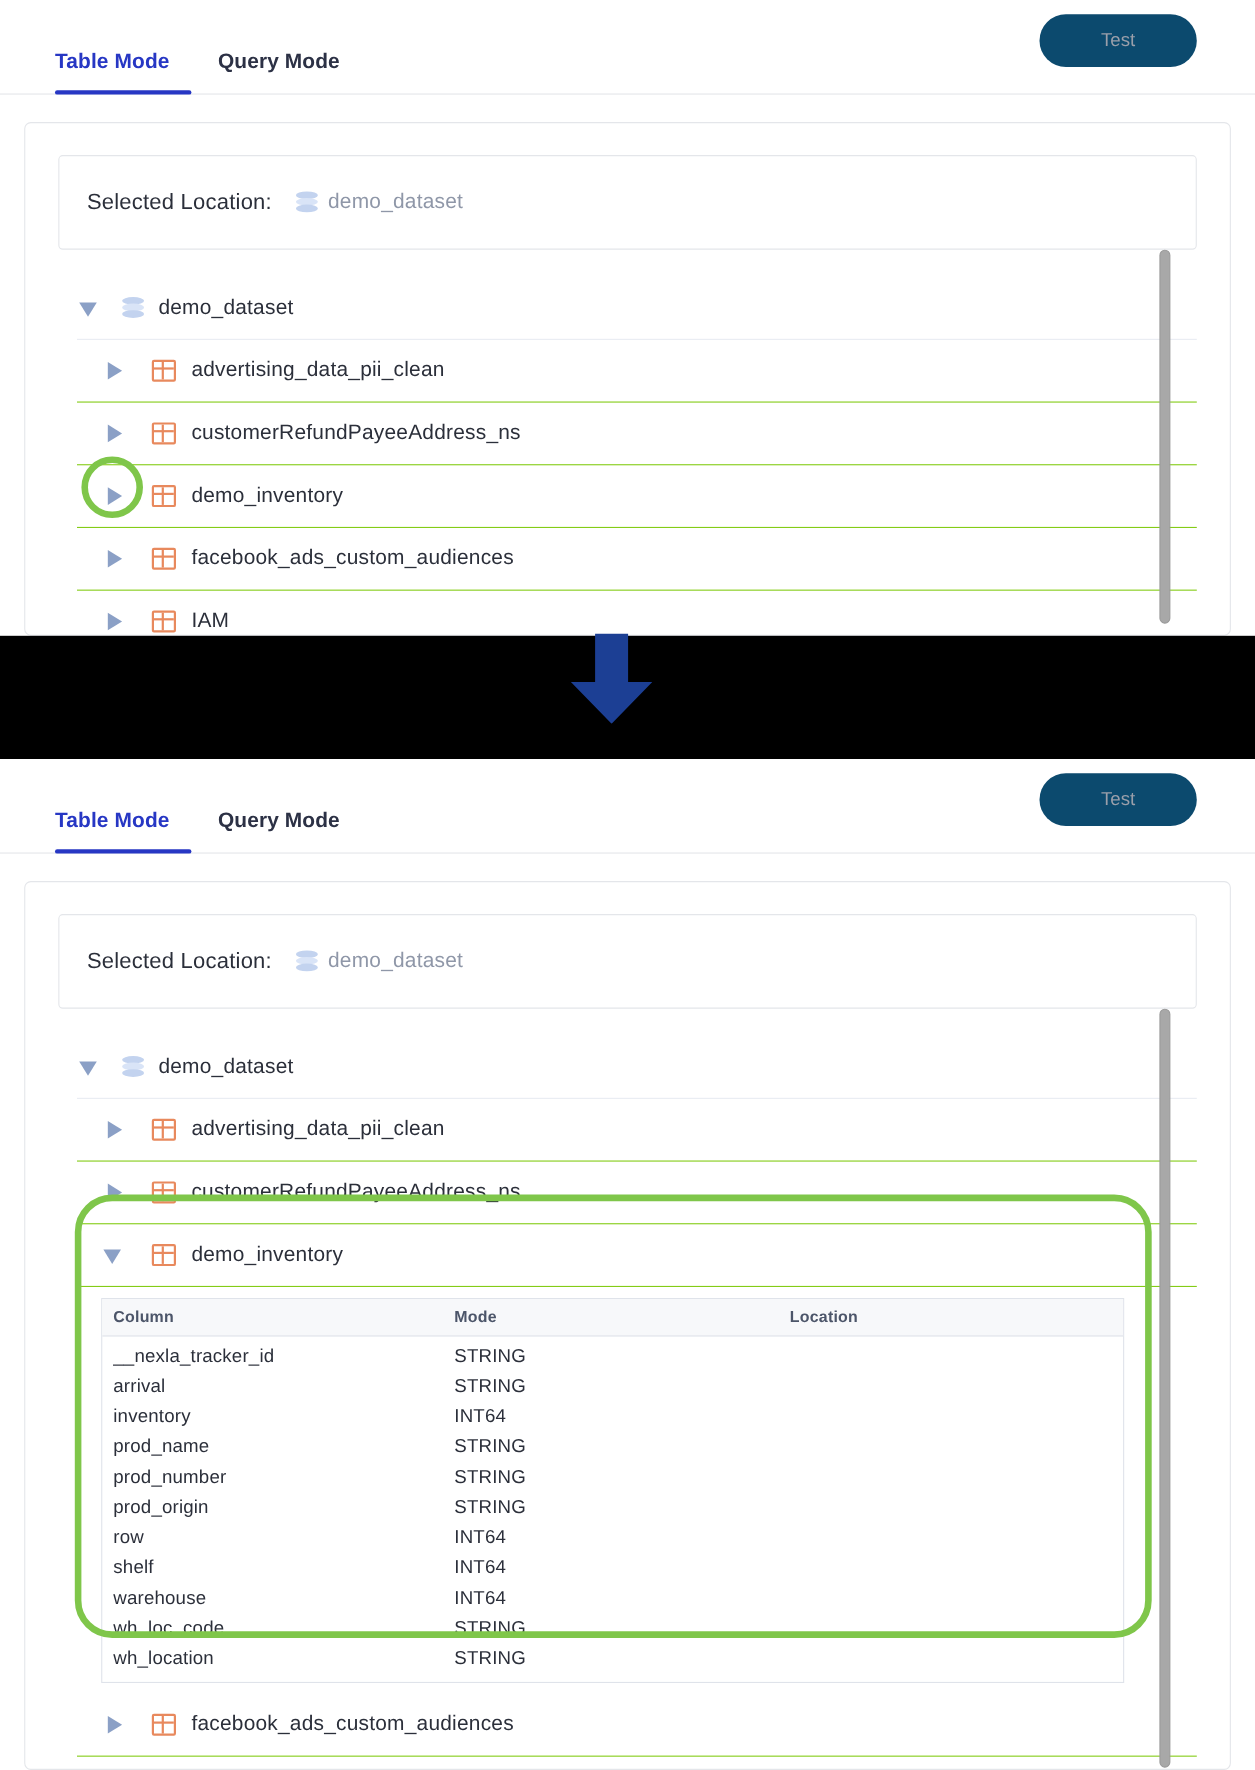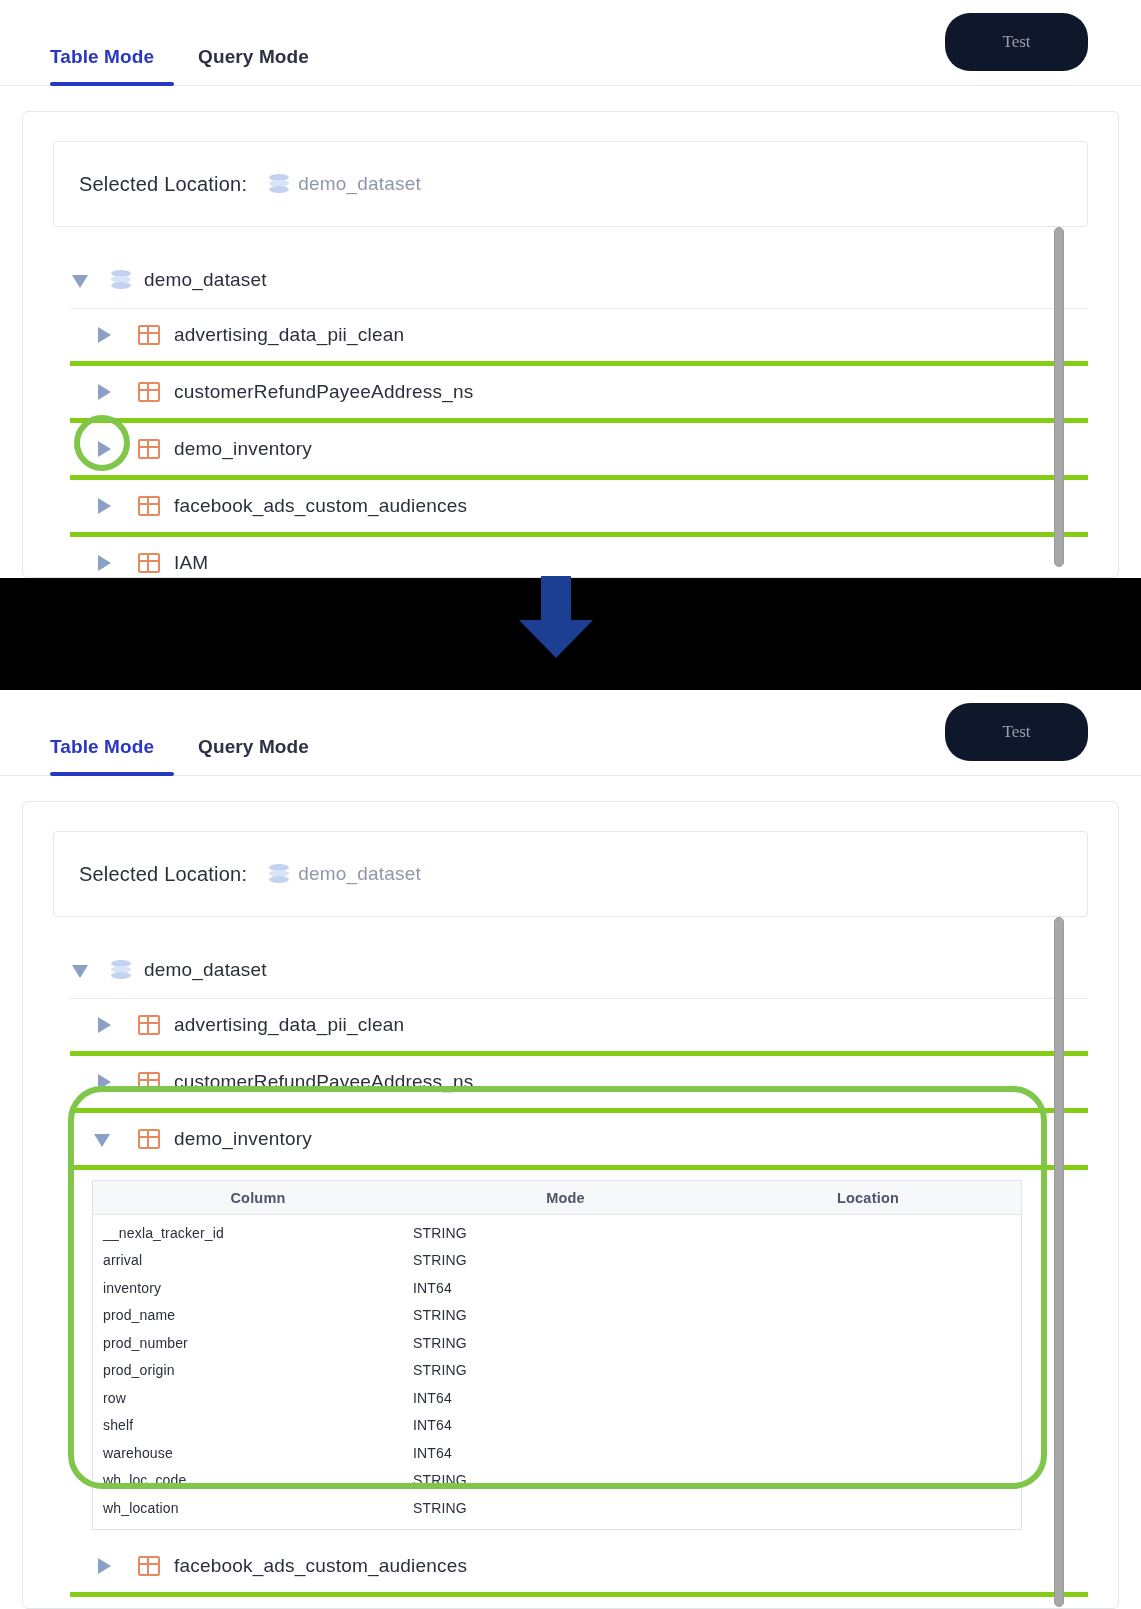--- a/index.html
+++ b/index.html
@@ -45,27 +45,27 @@
     width: 124px;
     height: 4px;
     background: #2737c4;
     border-radius: 2px;
   }
   .test-btn {
     position: absolute;
     right: 53px;
     top: 13px;
     width: 143px;
-    height: 58px;
+    height: 48px;
     border-radius: 25px;
-    background: #0f172a;
+    background: #0c4a6e;
     border: none;
     color: #9b9faa;
     font-size: 17px;
-    font-family: Liberation Serif, serif;
+    font-family: Liberation Sans, sans-serif;
     cursor: default;
   }
 
   
   .card {
     position: absolute;
     left: 22px;
     right: 22px;
     border: 1px solid #e4e6ea;
     border-radius: 6px;
@@ -97,21 +97,21 @@
   .db-icon i:nth-child(1) { top: 1px;  background: #c3d3ef; }
   .db-icon i:nth-child(2) { top: 7px;  background: #d9e4f7; }
   .db-icon i:nth-child(3) { top: 13px; background: #c3d3ef; }
 
   
   .tree { margin: 25px 30px 0 47px; position: relative; }
   .tree-row {
     display: flex;
     align-items: center;
     height: 57px;
-    border-bottom: 5px solid #84cc16;
+    border-bottom: 1px solid #84cc16;
     position: relative;
   }
   .tree-row.root { border-bottom: 1px solid #e8ecf2; padding-left: 0; }
   .tree-row.child { padding-left: 22px; }
   .tree-label { font-size: 19px; color: #2b2f3a; letter-spacing: .2px; }
   .tree-row.root .tree-label { margin-left: 12px; }
   .tree-row.child .tree-label { margin-left: 14px; }
 
   .caret {
     width: 22px; height: 22px; position: relative; flex: 0 0 22px; cursor: pointer;
@@ -166,31 +166,30 @@
     border: 1px solid #dfe3ea;
     background: #fff;
     width: 930px;
   }
   .cols-head {
     display: flex;
     background: #f7f8fa;
     border-bottom: 1px solid #dfe3ea;
     height: 34px;
     align-items: center;
-    text-align: center;
   }
   .cols-head div {
     font-size: 14.5px; font-weight: 700; color: #4c5569; letter-spacing: .2px;
   }
   .c-col  { width: 320px; padding-left: 10px; }
   .c-type { width: 305px; }
   .c-pri  { width: 300px; }
   .cols-body { padding: 4px 0 7px 0; }
   .col-row { display: flex; height: 27.5px; align-items: center; }
-  .col-row div { font-size: 14px; color: #2b2f3a; letter-spacing: .15px; }
+  .col-row div { font-size: 17px; color: #2b2f3a; letter-spacing: .15px; }
 
   
   .scroll-track {
     position: absolute;
     width: 10px;
     background: transparent;
   }
   .scroll-thumb {
     width: 10px;
     border-radius: 5px;

